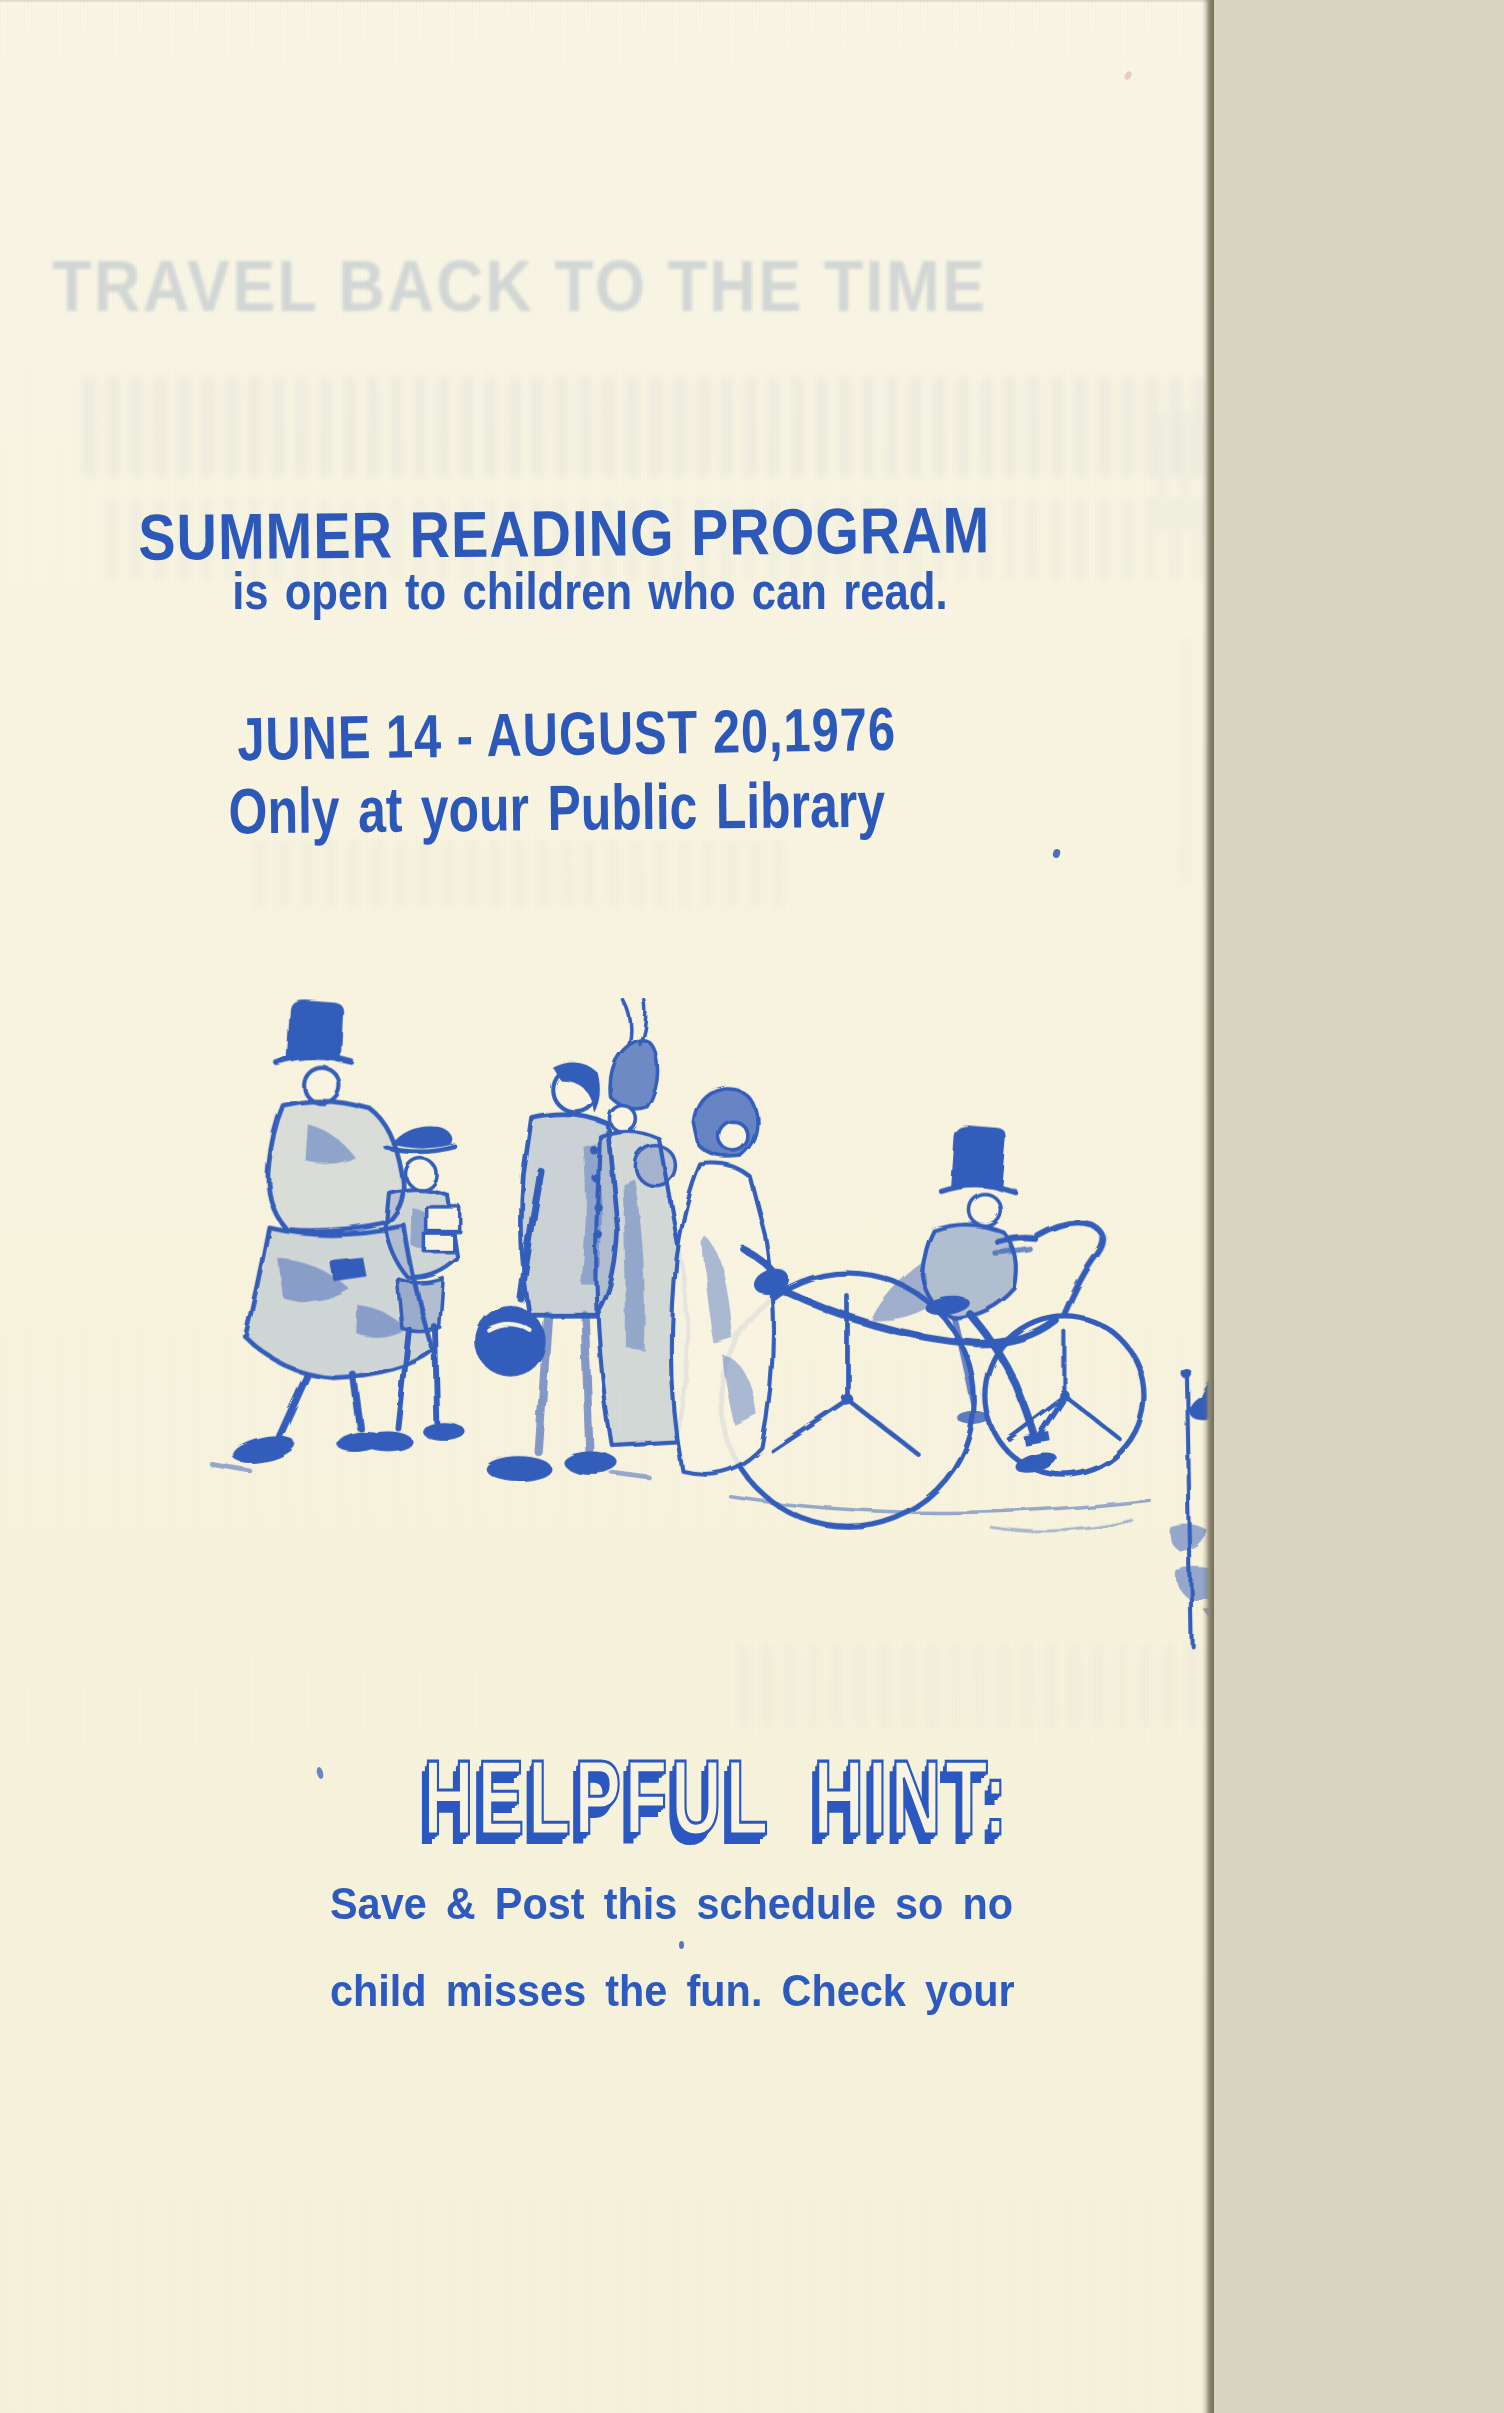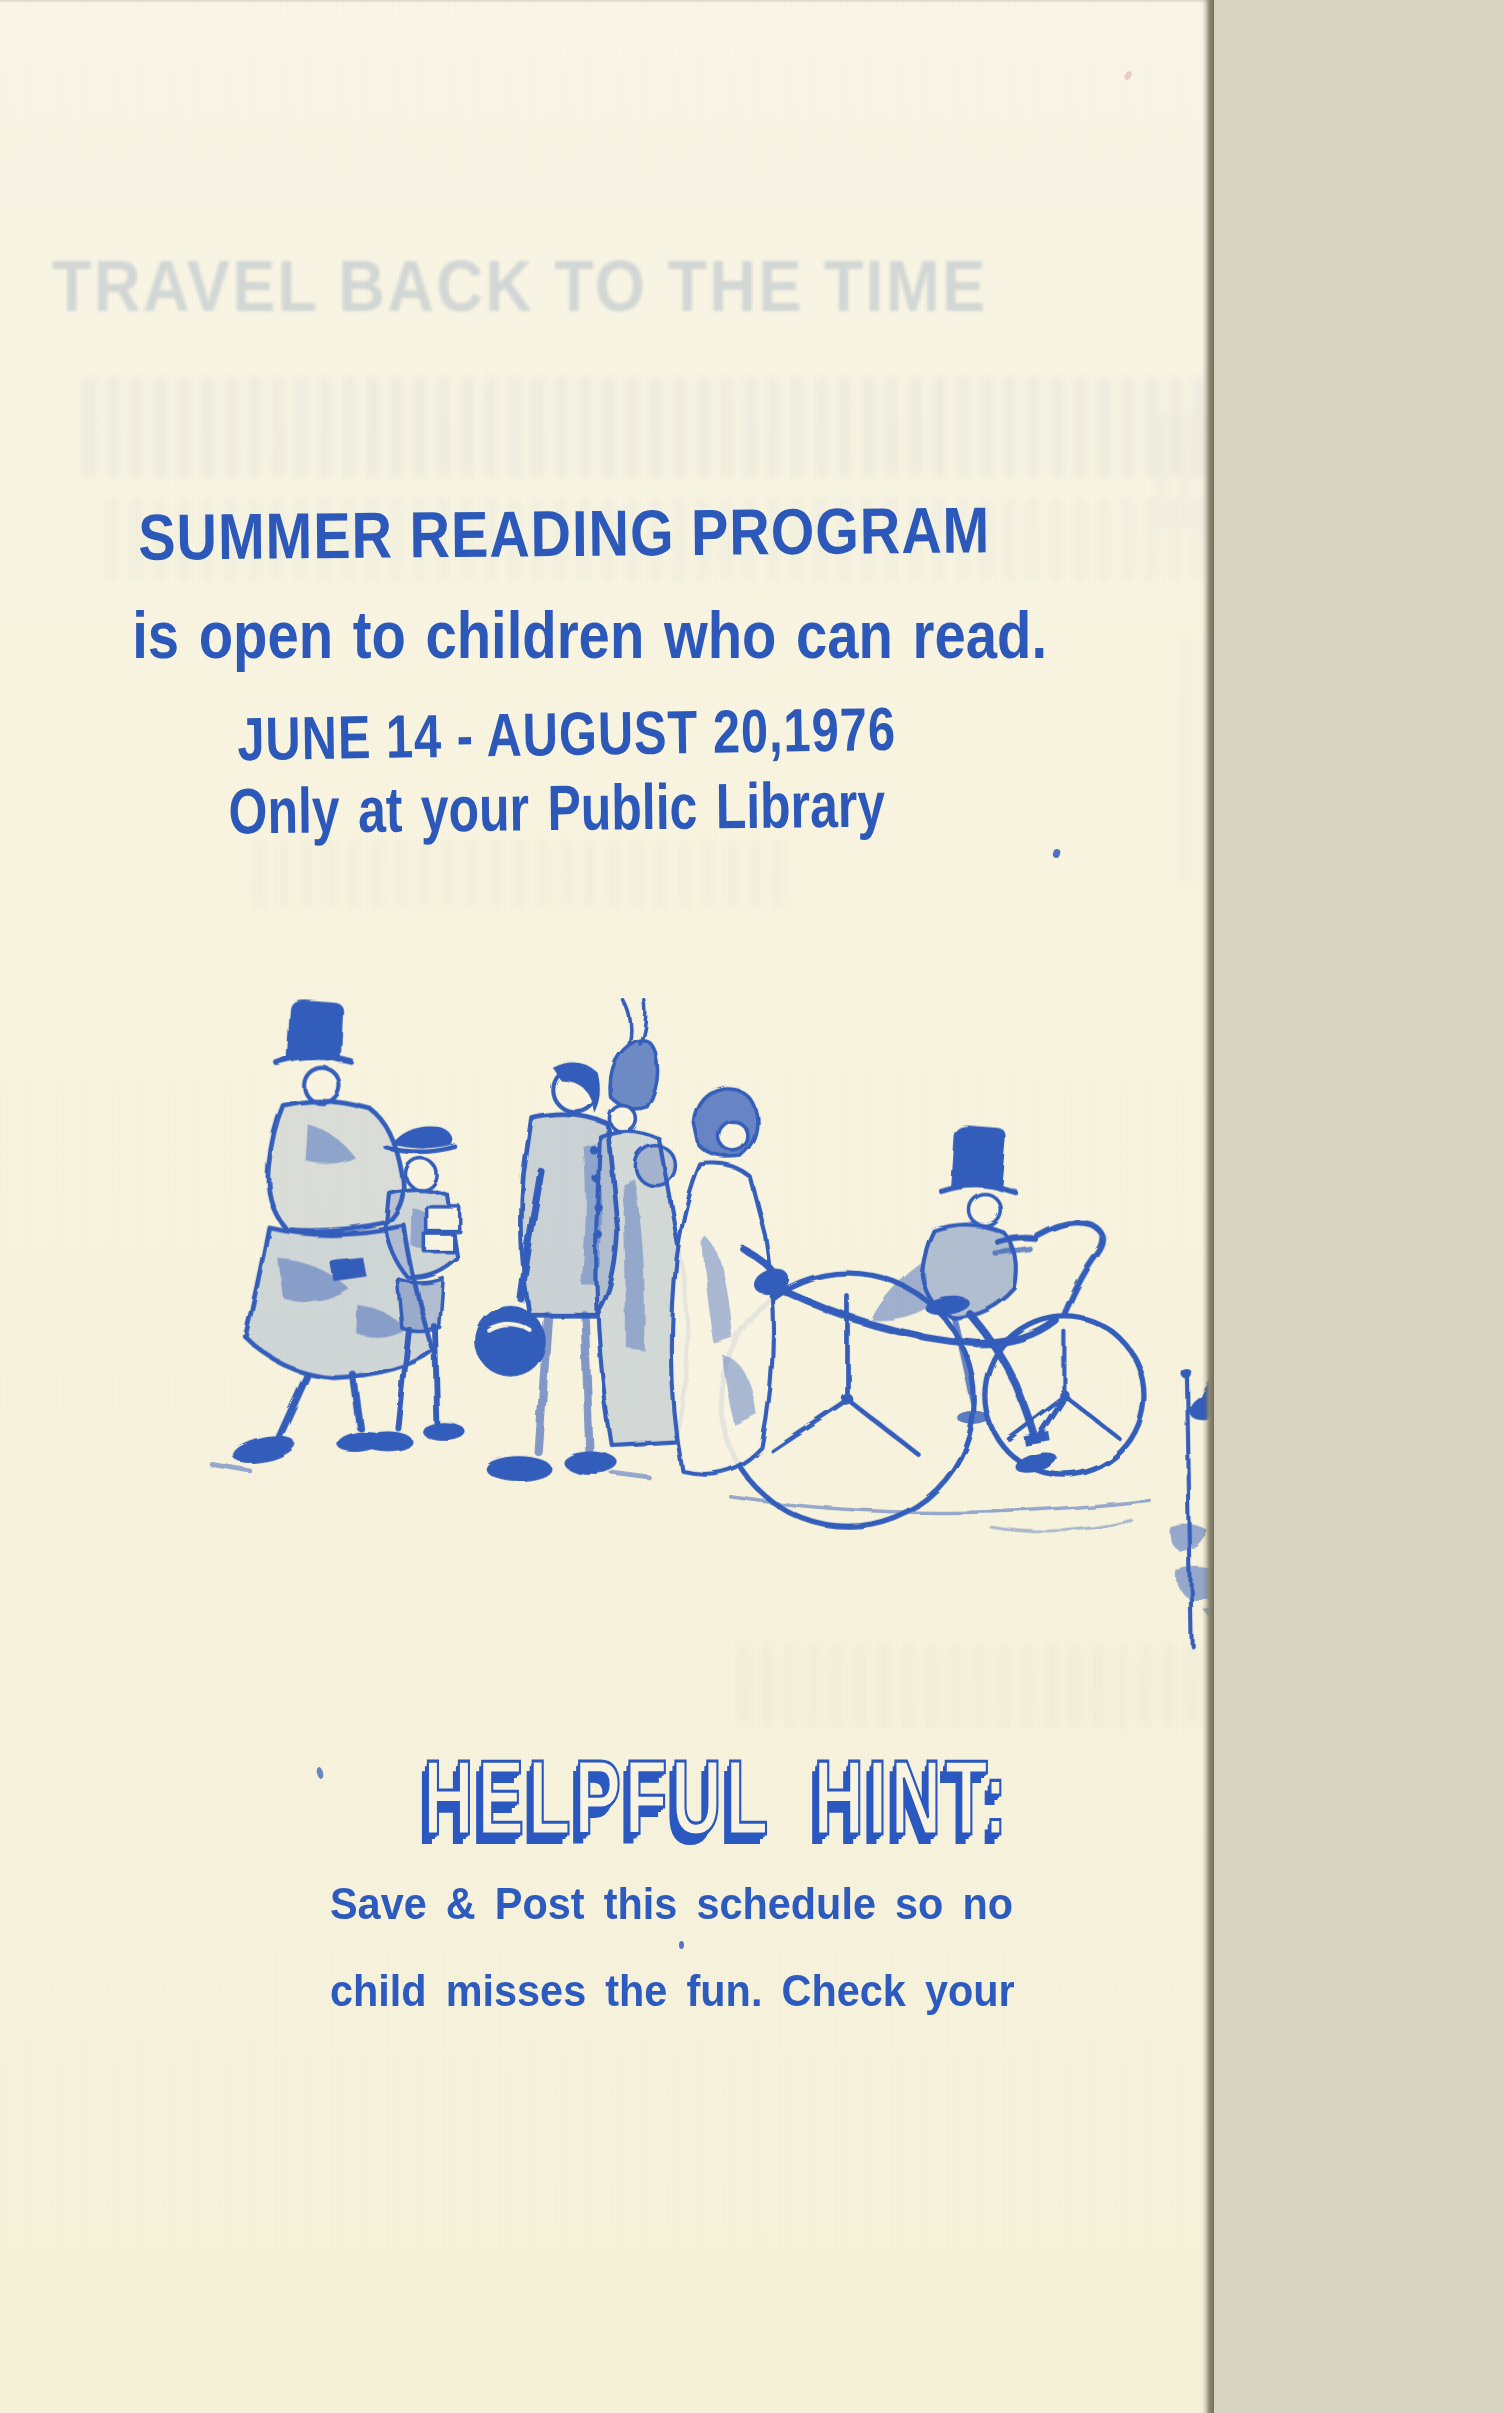--- a/index.html
+++ b/index.html
@@ -14,21 +14,21 @@
       linear-gradient(180deg,#f9f5e7 0%,#f8f4e0 30%,#f6f1d9 100%);
   }
   .abs{position:absolute;}
   .ink{color:#2c58ba;}
   .cond{display:inline-block;transform-origin:center top;white-space:nowrap;}
   .cond-left{display:inline-block;transform-origin:left top;white-space:nowrap;}
 
   
   .h1line{top:496px;left:0;right:86px;text-align:center;font-weight:bold;font-size:65px;letter-spacing:1.2px;transform:rotate(-0.5deg);}
   .h1line .cond{transform:scaleX(.86);}
-  .h2line{top:561px;left:0;right:34px;text-align:center;font-weight:bold;font-size:67px;word-spacing:4.7px;margin-top:35px;}
+  .h2line{top:561px;left:0;right:34px;text-align:center;font-weight:bold;font-size:52px;word-spacing:4.7px;}
   .h2line .cond{transform:scaleX(.84);}
   .dateline{top:699px;left:0;right:80px;text-align:center;font-weight:bold;font-size:61px;letter-spacing:1.2px;transform:rotate(-0.9deg);}
   .dateline .cond{transform:scaleX(.8);}
   .venueline{top:771px;left:0;right:101px;text-align:center;font-weight:bold;font-size:64px;word-spacing:5.9px;transform:rotate(-0.6deg);}
   .venueline .cond{transform:scaleX(.78);}
 
   
   .hintline{top:1738px;left:-35px;width:1504px;text-align:center;font-weight:bold;font-size:97px;letter-spacing:5.3px;word-spacing:27px;}
   .hintline .cond{
     transform:scale(.72,1.08);

